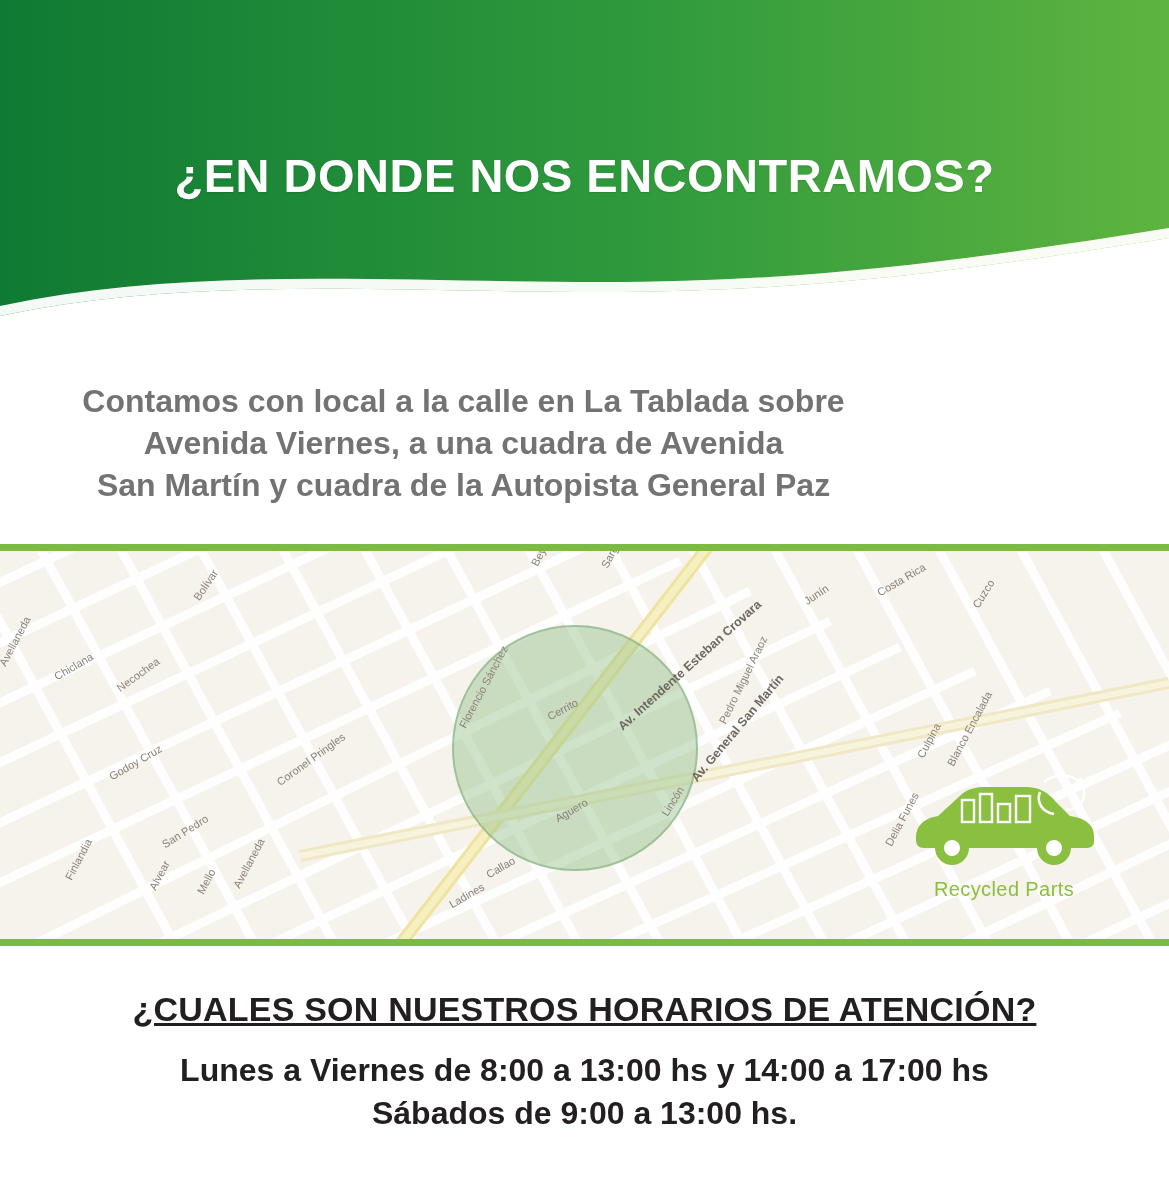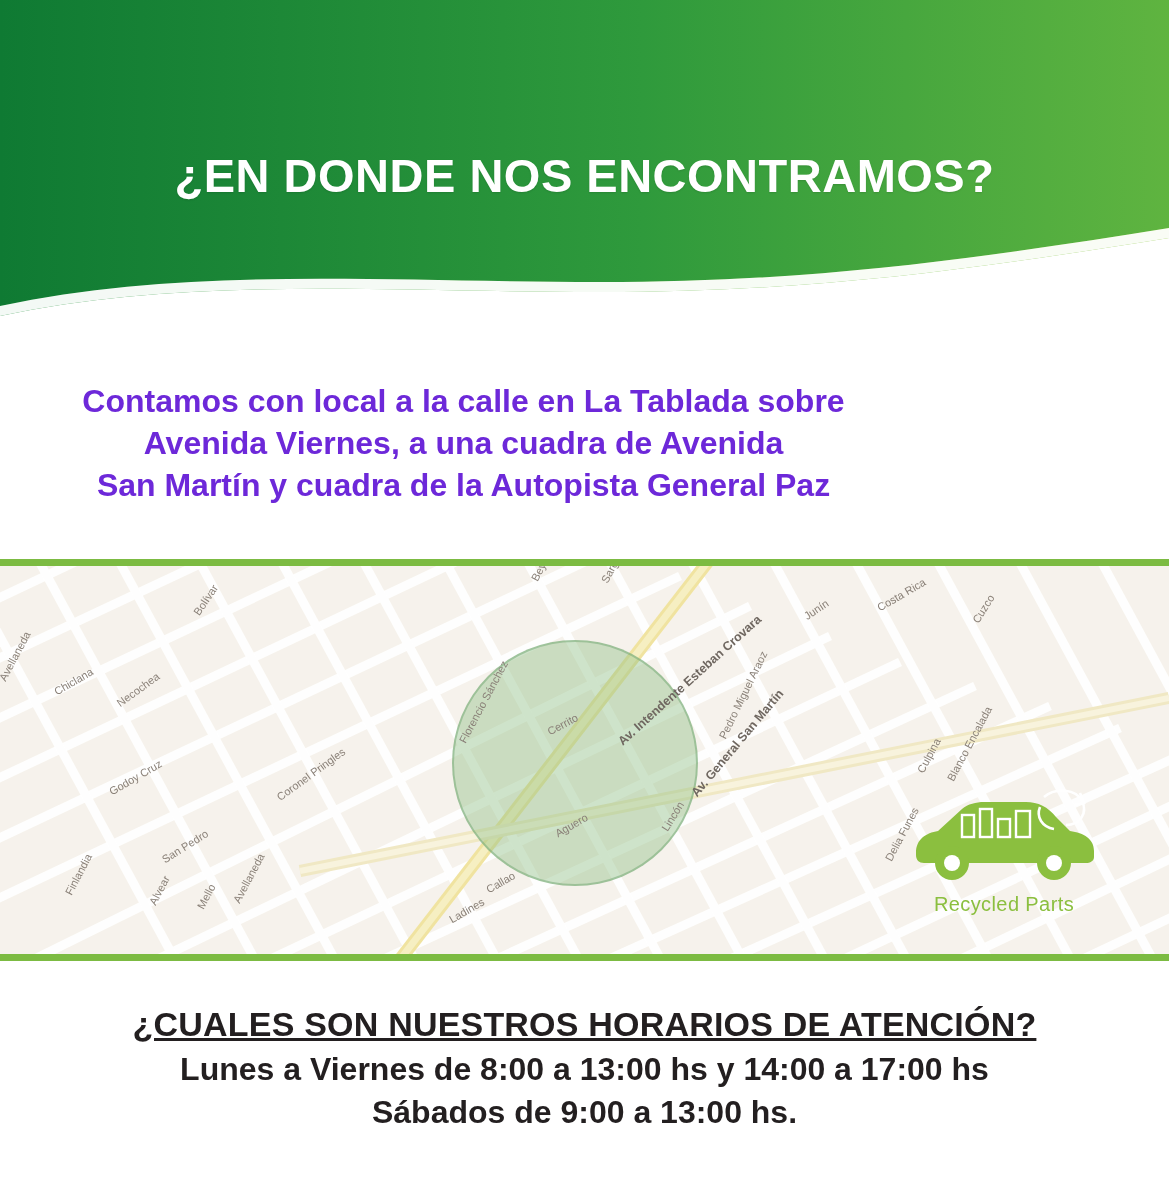--- a/index.html
+++ b/index.html
@@ -39,26 +39,26 @@
     font-weight: bold;
     letter-spacing: 0.5px;
     font-family: "Liberation Sans", sans-serif;
     text-shadow: 0 1px 2px rgba(0,0,0,0.12);
   }
 
   
   .intro {
     width: 927px;
     text-align: center;
-    color: #6d28d9;
+    color: #737373;
     font-size: 32px;
     font-weight: bold;
     line-height: 1.32;
     padding-top: 42px;
-    padding-bottom: 52px;
+    padding-bottom: 37px;
     box-sizing: border-box;
   }
   .intro .line { display: block; }
 
   
   .map-wrap {
     position: relative;
     width: 1169px;
     height: 402px;
     border-top: 7px solid #7cbb42;
@@ -124,21 +124,21 @@
     padding-top: 44px;
   }
   .hours-title {
     color: #231f20;
     font-size: 34px;
     font-weight: bold;
     letter-spacing: 0.2px;
     text-decoration: underline;
   }
   .hours-lines {
-    margin-top: 4px;
+    margin-top: 20px;
     color: #231f20;
     font-size: 32px;
     font-weight: bold;
     line-height: 1.36;
   }
   .hours-lines .line { display: block; }
 </style>
 </head>
 <body>
 

